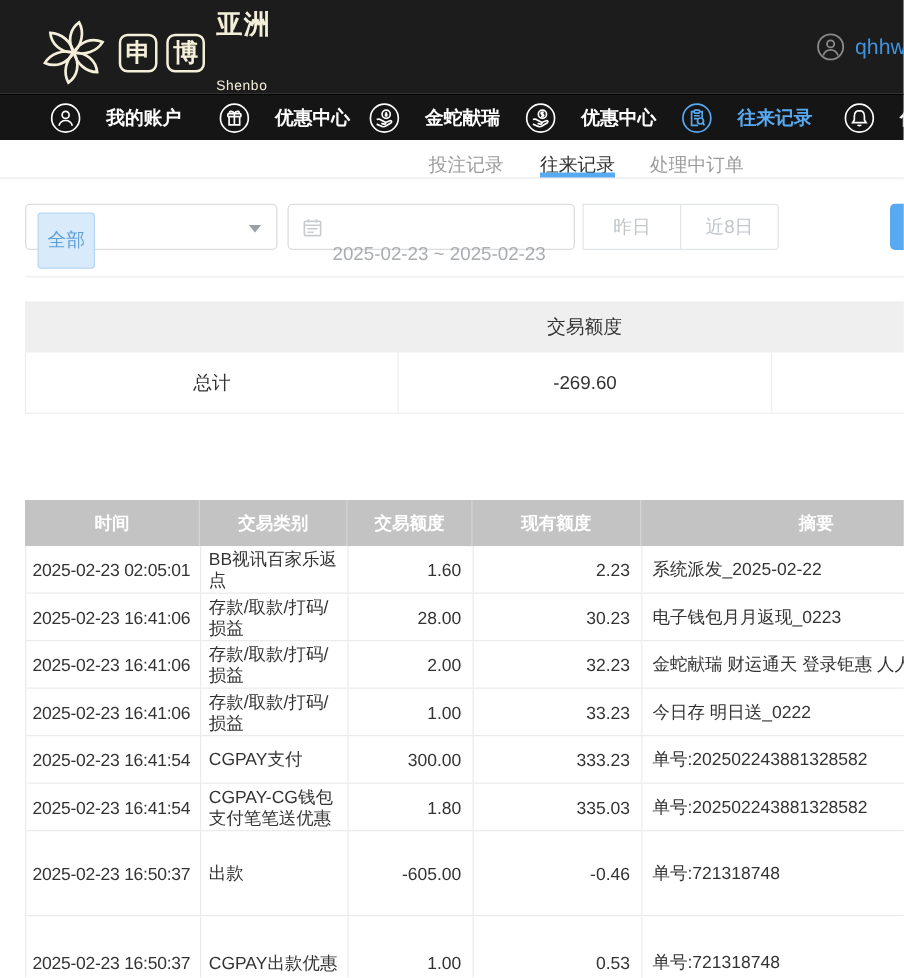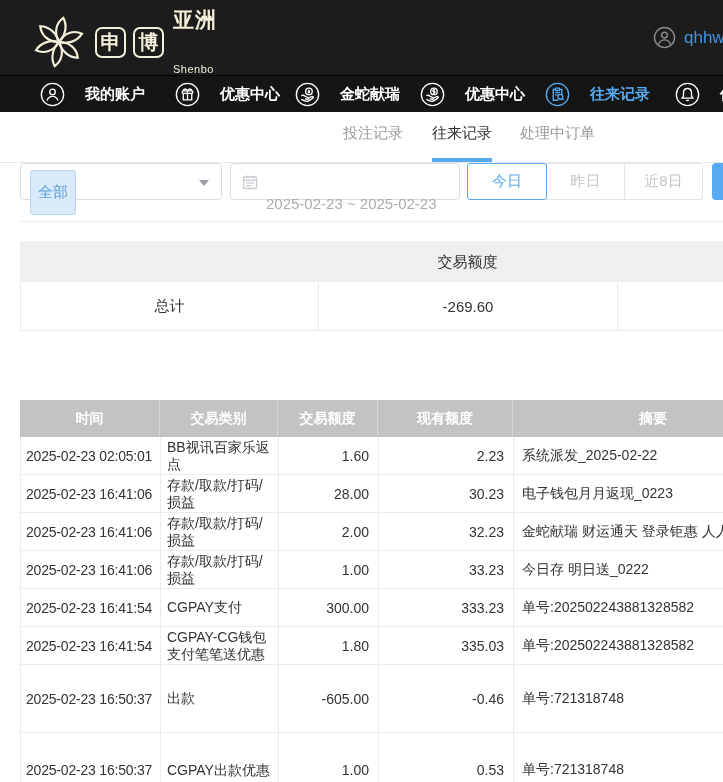--- a/index.html
+++ b/index.html
@@ -20,21 +20,21 @@
   .username { color:#4193dd; font-size:17px; white-space:nowrap; }
 
   
   .navbar { position:absolute; top:75px; left:0; width:723px; height:37px; background:#151515; border-top:1px solid #000; }
   .nav-item { position:absolute; top:0; height:37px; display:flex; align-items:center; gap:20px;
               color:#fff; font-size:15px; font-weight:bold; cursor:pointer; white-space:nowrap; }
   .nav-item.active { color:#57a9f1; }
   .nav-item svg { display:block; }
 
   
-  .subnav { position:absolute; top:112px; left:0; width:723px; height:51px; background:#fff; border-bottom:1px solid #e9e9e9; }
+  .subnav { position:absolute; top:112px; left:0; width:723px; height:31px; background:#fff; border-bottom:1px solid #e9e9e9; }
   .subtab { position:absolute; top:0; height:42px; line-height:42px; font-size:15px; color:#9b9b9b; text-align:center; cursor:pointer; }
   .subtab.active { color:#333; }
   .subtab-underline { position:absolute; left:432px; bottom:0; width:60px; height:4px; background:#57a9f1; }
 
   
   .select-box { position:absolute; left:20px; top:163px; width:202px; height:37px; border:1px solid #dcdcdc; border-radius:4px; background:#fff; }
   .select-chip { position:absolute; left:9px; top:6px; padding:12px 7px; background:#d9ebfb; border:1px solid #b5d7f3;
                  border-radius:3px; color:#5e9fd8; font-size:15px; }
   .select-caret { position:absolute; right:12px; top:16px; width:0; height:0;
                   border-left:5px solid transparent; border-right:5px solid transparent; border-top:6px solid #9aa0a6; }
@@ -183,21 +183,20 @@
       <line x1="1.5" y1="6.2" x2="14.5" y2="6.2"></line>
       <line x1="4.8" y1="1.4" x2="4.8" y2="4.2"></line>
       <line x1="11.2" y1="1.4" x2="11.2" y2="4.2"></line>
       <line x1="4" y1="9" x2="12" y2="9"></line>
       <line x1="4" y1="11.8" x2="9" y2="11.8"></line>
     </svg>
     <span class="date-text">2025-02-23 ~ 2025-02-23</span>
   </div>
 
   <div class="btn-group">
-    <div class="qbtn first">今日</div>
     <div class="qbtn">昨日</div>
     <div class="qbtn last">近8日</div>
   </div>
 
   <div class="search-btn"></div>
   <div class="filter-divider"></div>
 
   <div class="summary">
     <div class="summary-head">
       <div class="summary-head-label">交易额度</div>

